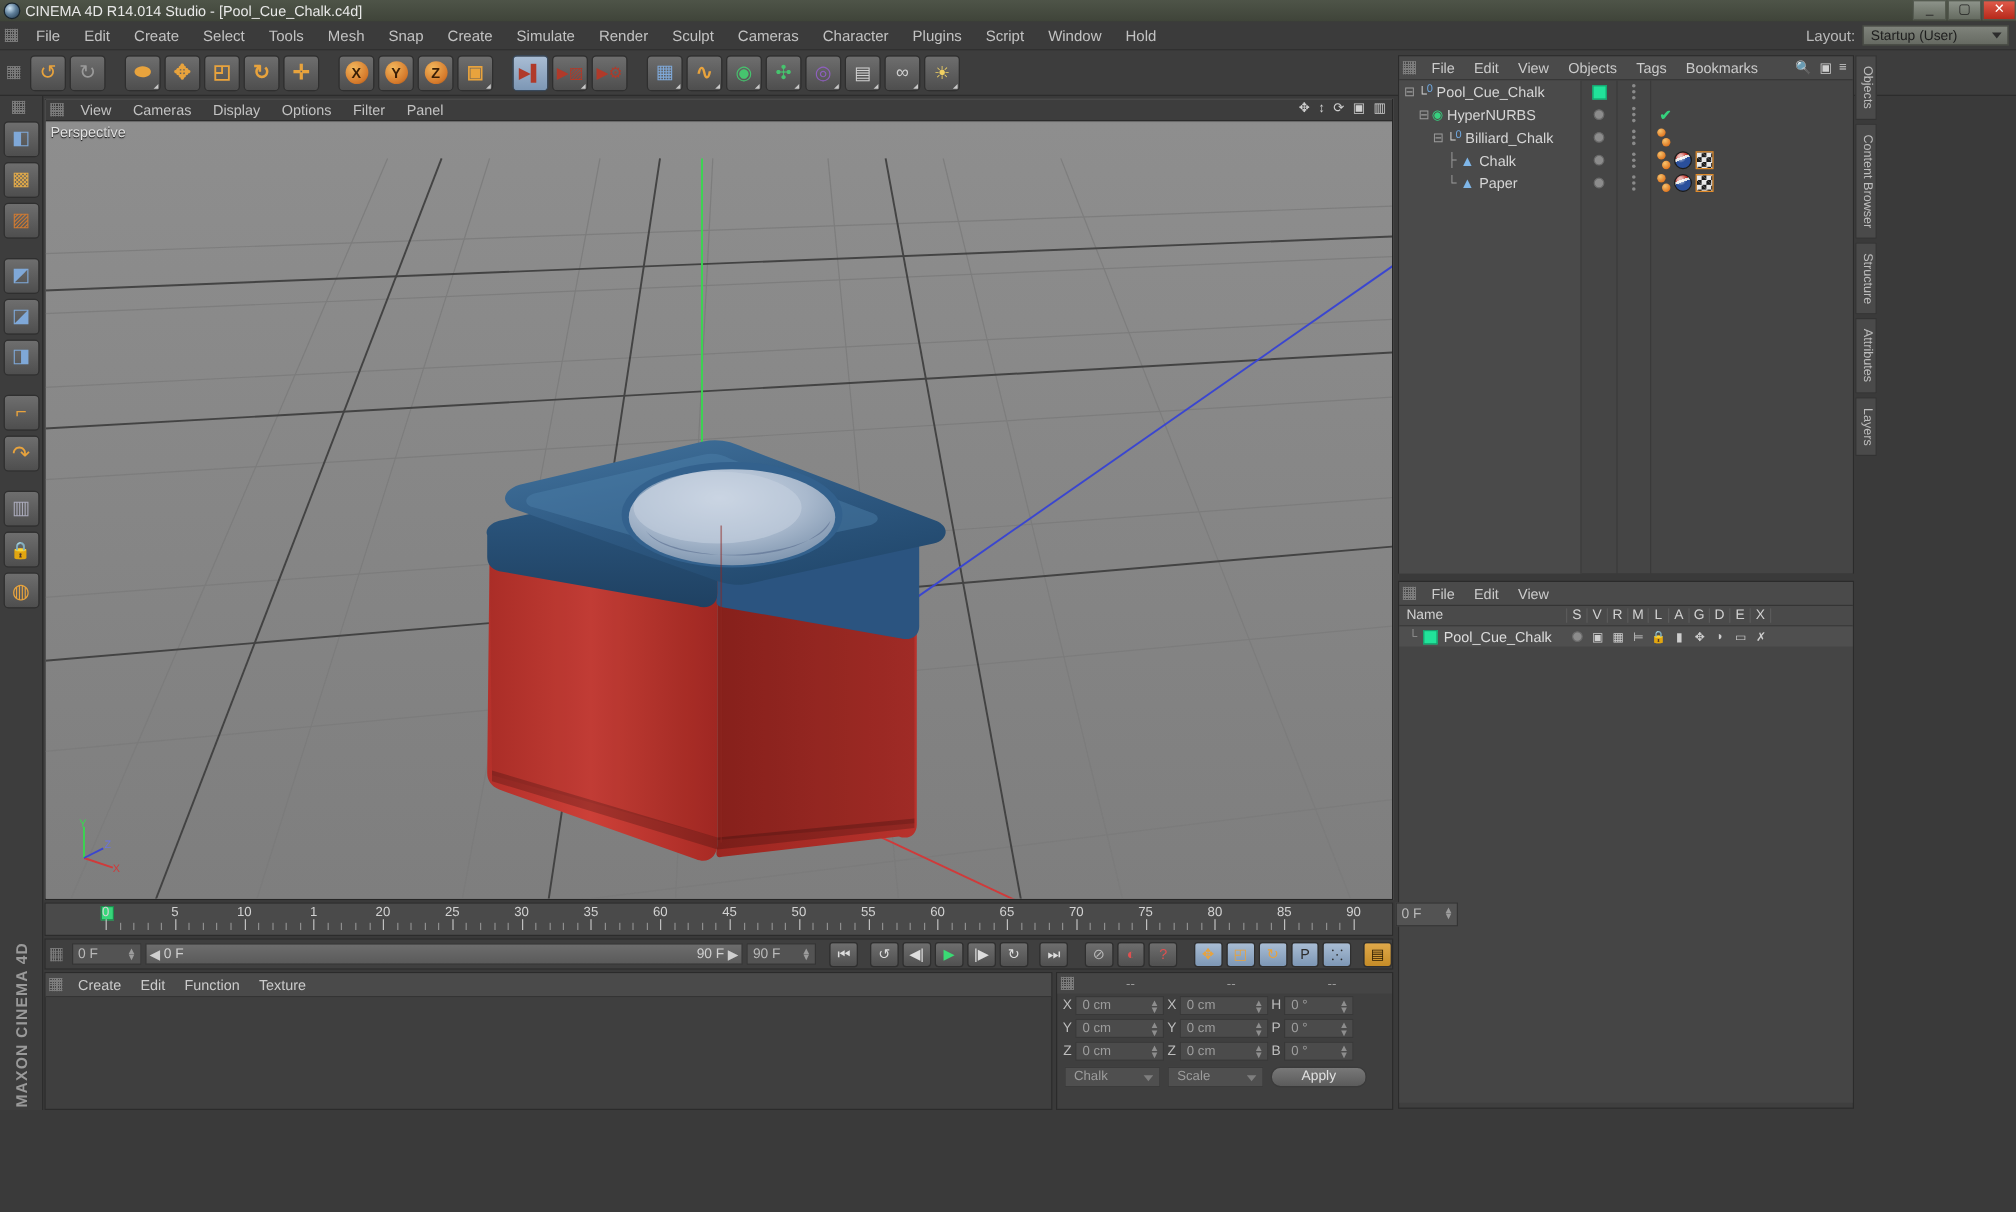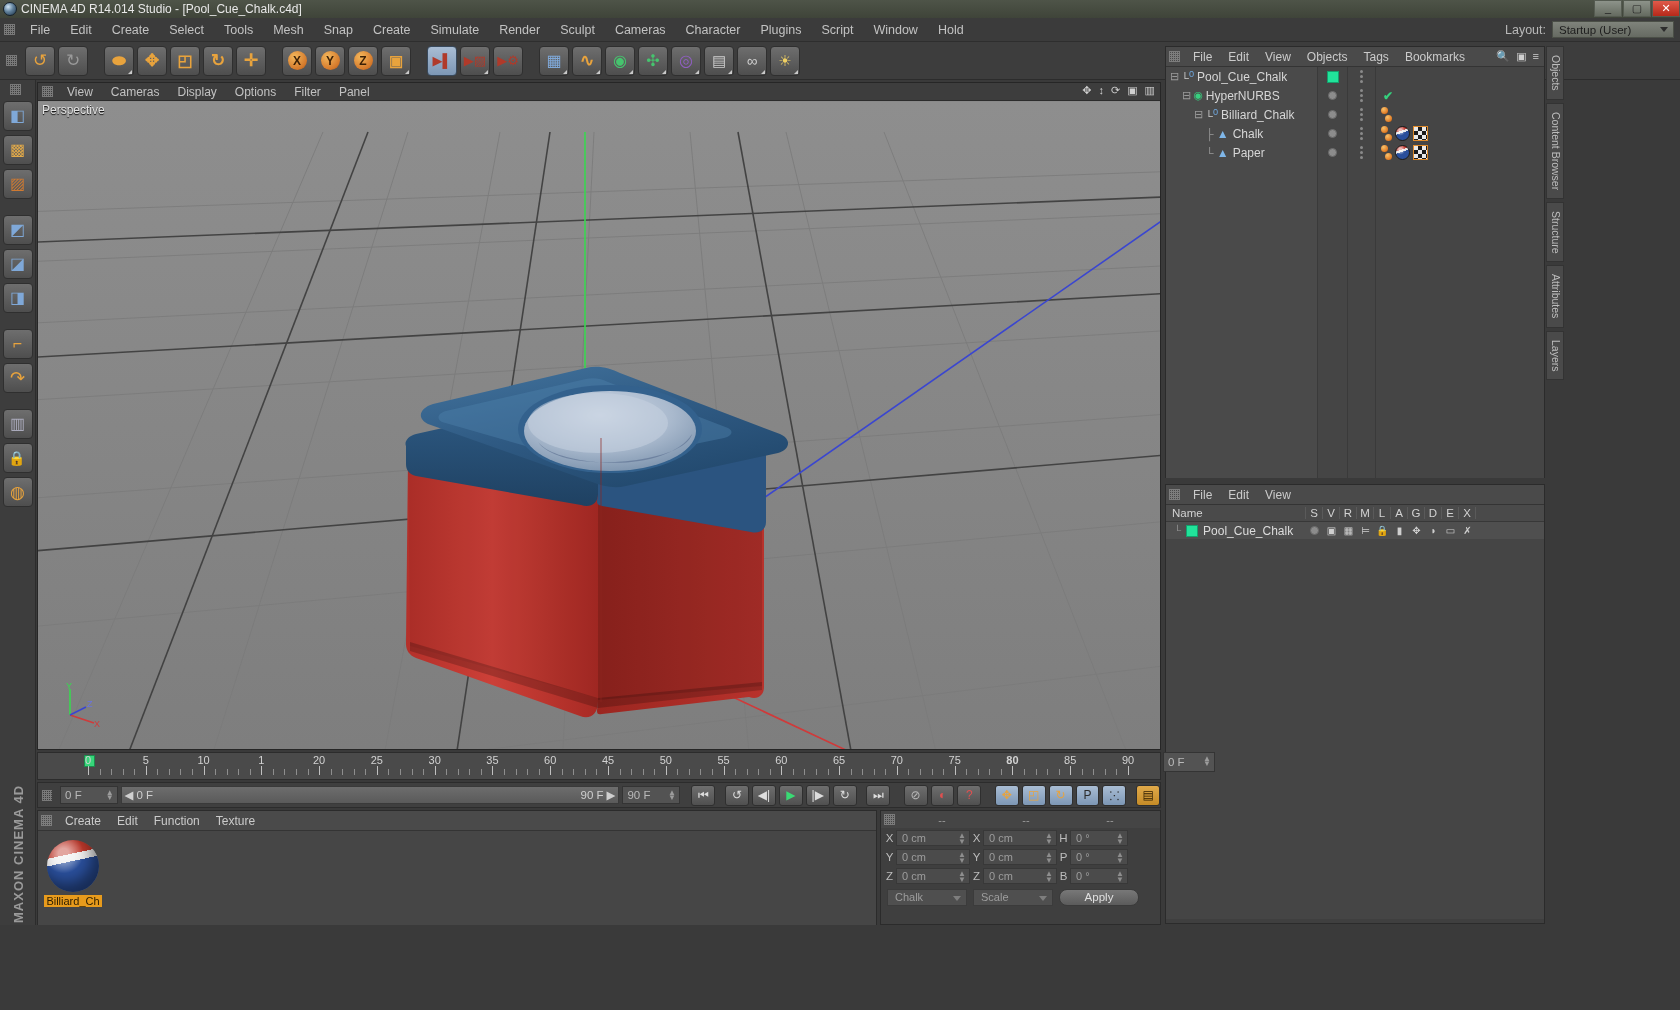--- a/index.html
+++ b/index.html
@@ -795,21 +795,21 @@
         <div class="tlnum" style="left: 685.556px;">55</div>
         <div class="tltick maj" style="left: 685.556px;"></div>
         <div class="tlnum" style="left: 743.333px;">60</div>
         <div class="tltick maj" style="left: 743.333px;"></div>
         <div class="tlnum" style="left: 801.111px;">65</div>
         <div class="tltick maj" style="left: 801.111px;"></div>
         <div class="tlnum" style="left: 858.889px;">70</div>
         <div class="tltick maj" style="left: 858.889px;"></div>
         <div class="tlnum" style="left: 916.667px;">75</div>
         <div class="tltick maj" style="left: 916.667px;"></div>
-        <div class="tlnum" style="left: 974.444px; font-weight: bold;">80</div>
+        <div class="tlnum" style="left: 974.444px;">80</div>
         <div class="tltick maj" style="left: 974.444px;"></div>
         <div class="tlnum" style="left: 1032.22px;">85</div>
         <div class="tltick maj" style="left: 1032.22px;"></div>
         <div class="tlnum" style="left: 1090px;">90</div>
         <div class="tltick maj" style="left: 1090px;"></div>
         <div class="tltick" style="left: 61.5556px;"></div>
         <div class="tltick" style="left: 73.1111px;"></div>
         <div class="tltick" style="left: 84.6667px;"></div>
         <div class="tltick" style="left: 96.2222px;"></div>
         <div class="tltick" style="left: 119.333px;"></div>
@@ -966,28 +966,20 @@
   </div>
 
   <div class="matmgr">
     <div class="pnlmenu">
       <div class="grip"></div>
       <div class="pm">Create</div>
       <div class="pm">Edit</div>
       <div class="pm">Function</div>
       <div class="pm">Texture</div>
     </div>
-    <div class="matbody">
-      <div class="matswatch">
-        <div class="matthumb">
-          <div class="matball"></div>
-        </div>
-        <div class="matname">Billiard_Ch</div>
-      </div>
-    </div>
   </div>
 
   <div class="coordmgr">
     <div class="coordhdr">
       <div class="grip"></div>
       <div class="cc">--</div>
       <div class="cc">--</div>
       <div class="cc">--</div>
     </div>
 

